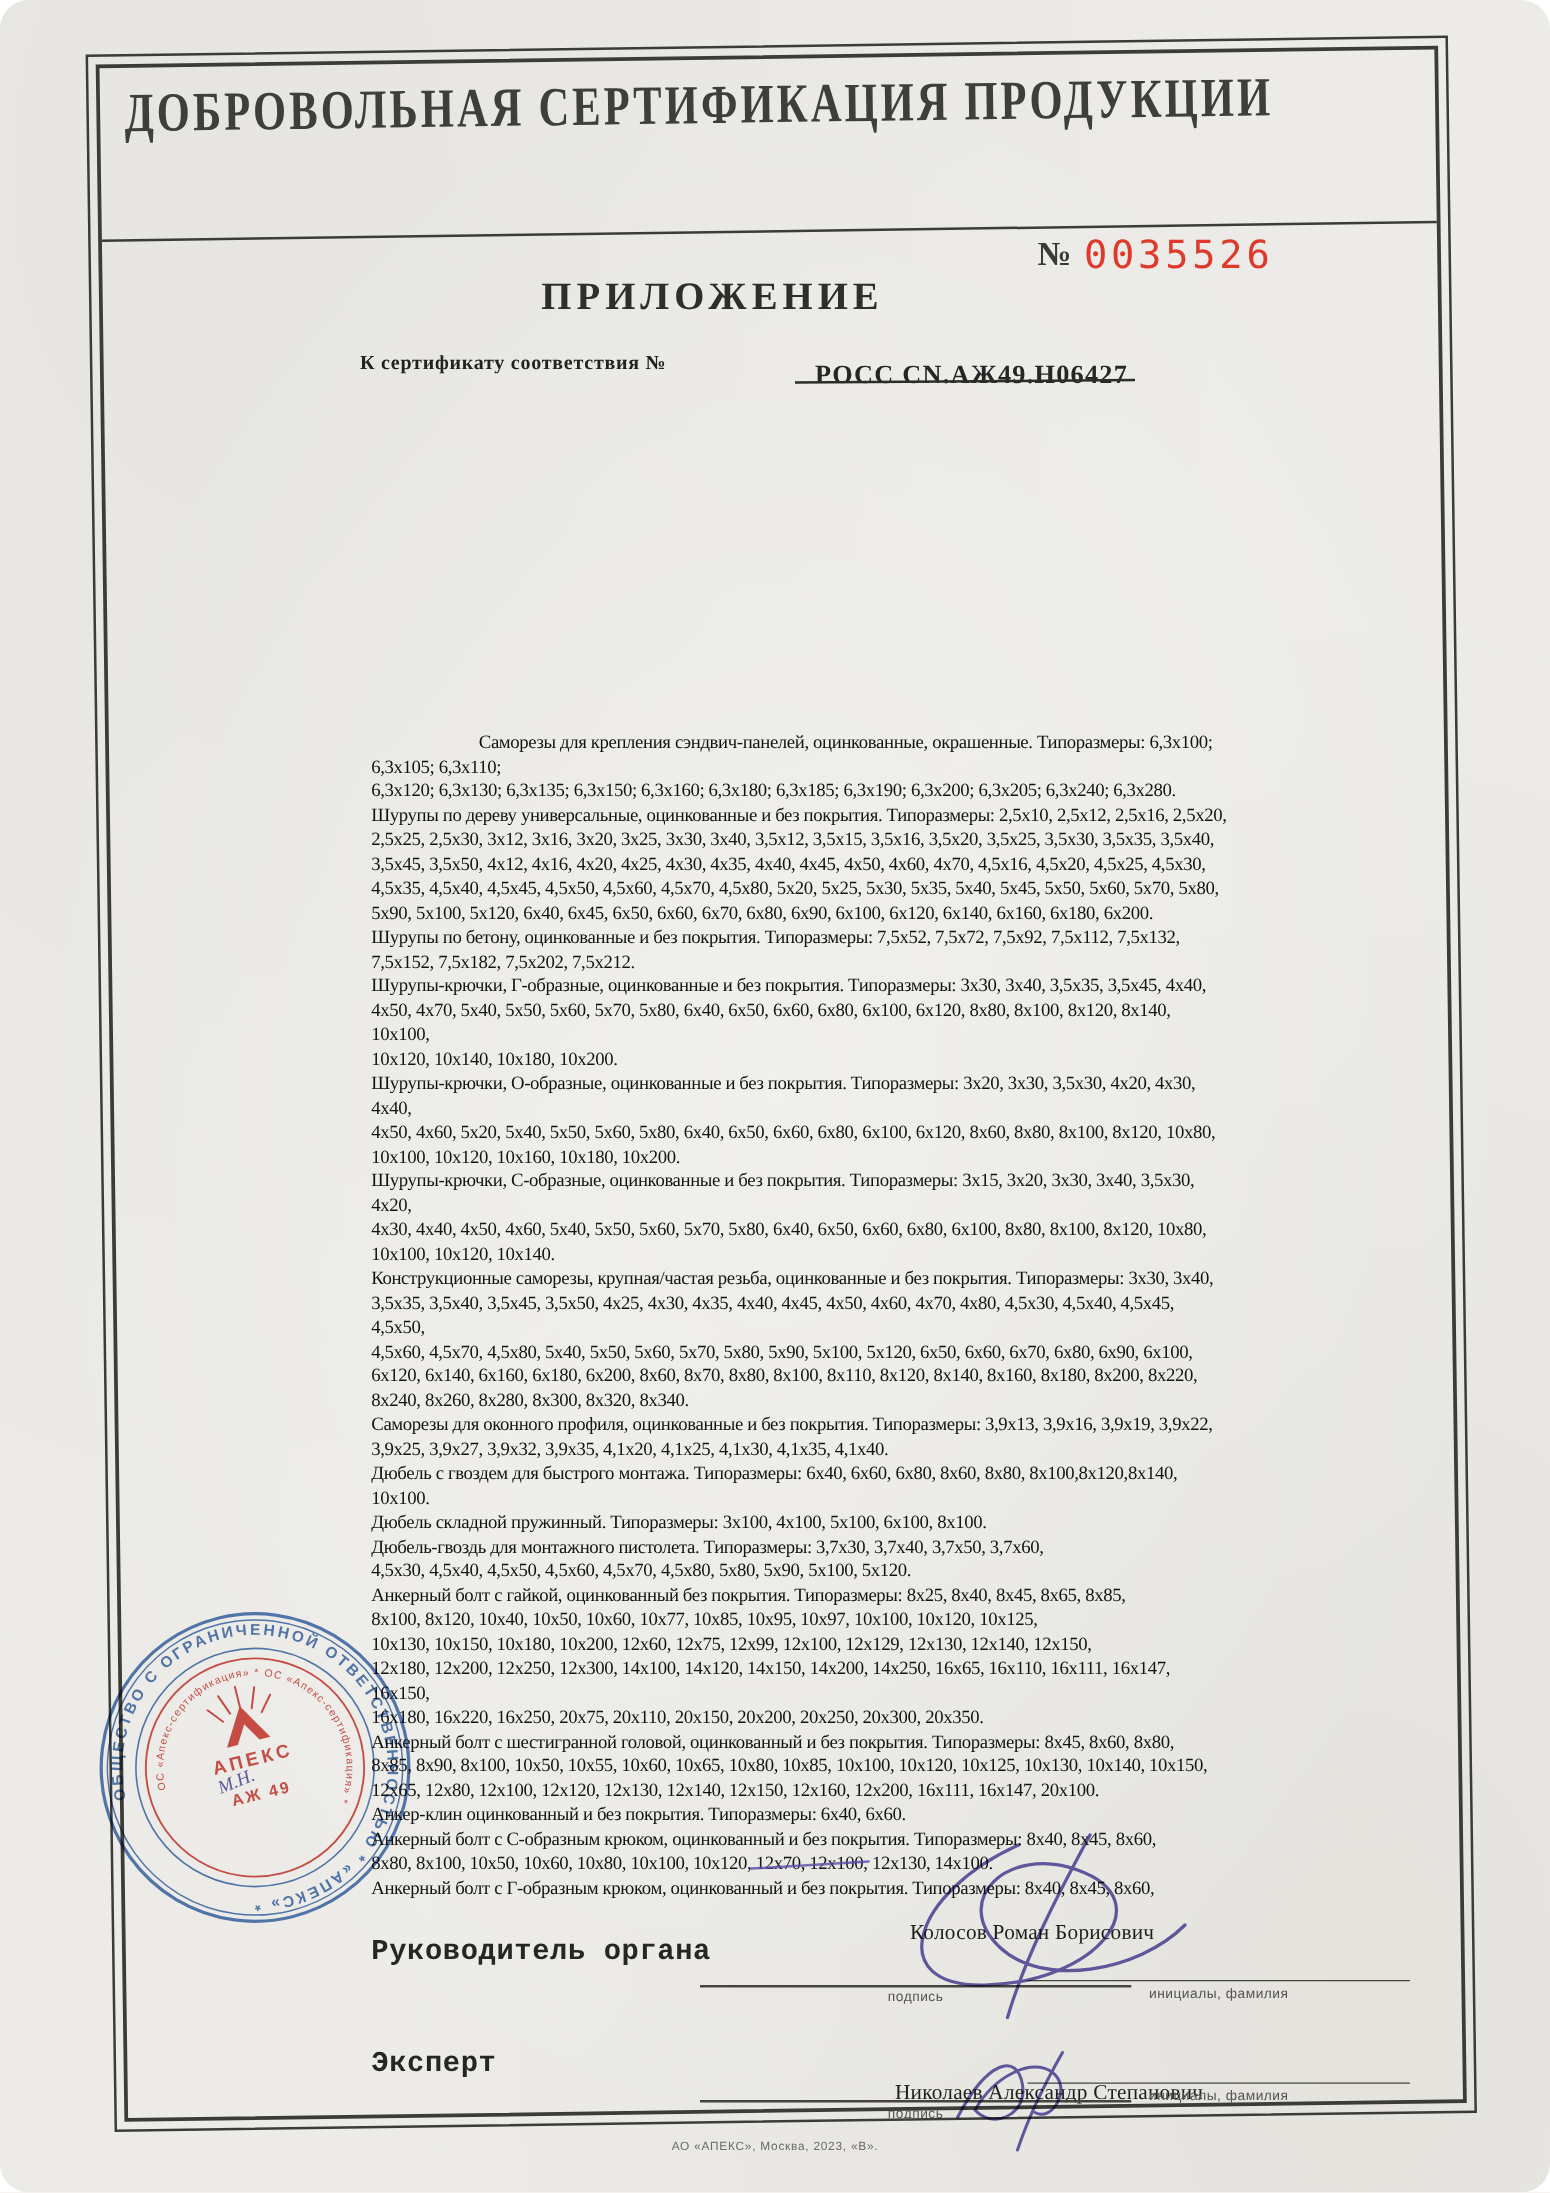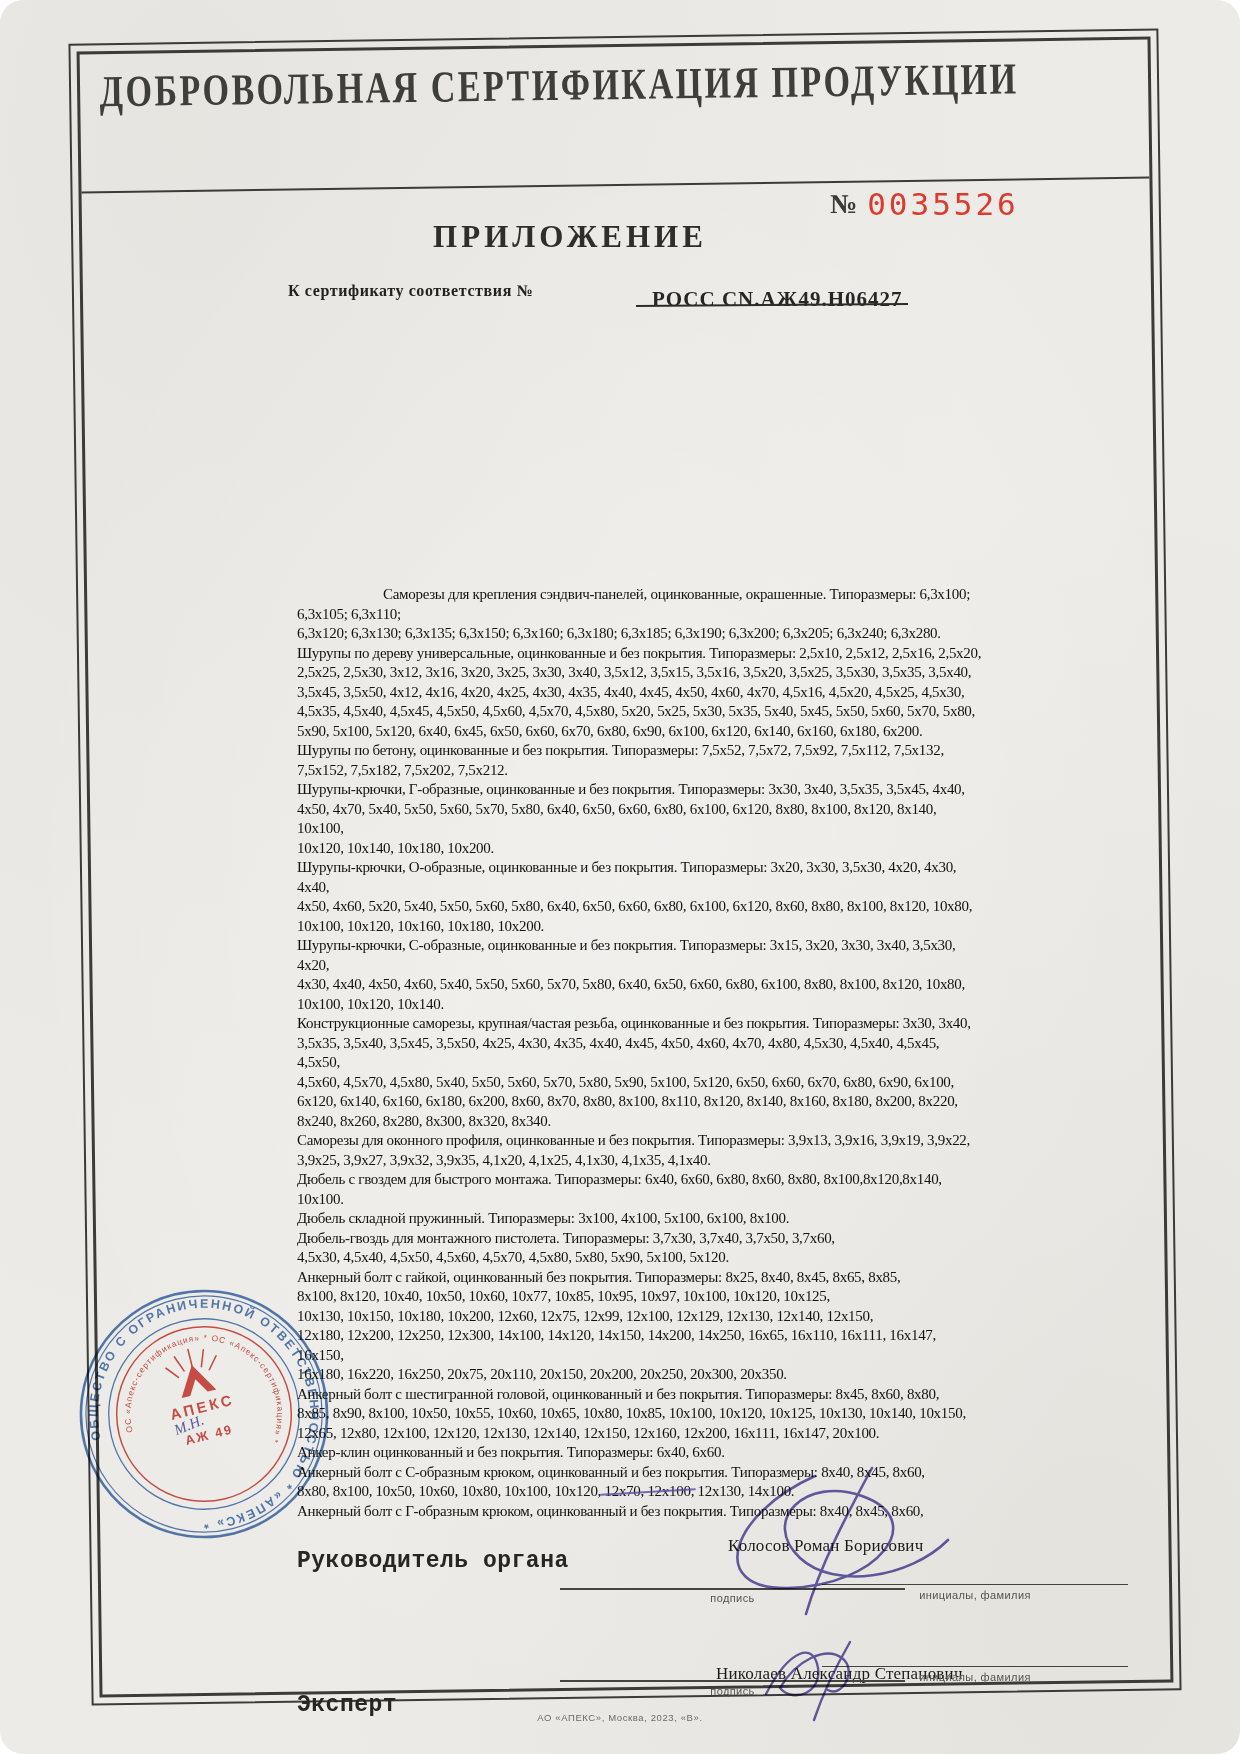--- a/index.html
+++ b/index.html
@@ -74,21 +74,21 @@
   .bline{height:19.5px; line-height:19.5px; white-space:nowrap;}
   .bline.indent{text-indent:86px;}
   .pen-strike{position:relative;}
   .pen-strike::before{
     content:""; position:absolute; left:-5px; right:-5px; top:48%; height:2px;
     background:#5b4ea8; transform:rotate(-3.5deg); border-radius:2px; opacity:.8;
   }
   
   .role{position:absolute; font-size:23px; font-weight:bold; letter-spacing:.5px; color:#262624; white-space:nowrap;font-family:Liberation Mono, monospace;}
   .role.head{left:297px; top:1548px;}
-  .role.expert{left:297px; top:1692px;}
+  .role.expert{left:297px; top:1638px;}
   .sig-line{position:absolute; border-bottom:2px solid #45443f;}
   .sig-caption{
     position:absolute; text-align:center;
     font-family:"Liberation Sans","DejaVu Sans",sans-serif;
     font-size:11px; color:#55544f; letter-spacing:.4px;
   }
   .name{position:absolute; font-size:17px; color:#1d1d1b; white-space:nowrap; letter-spacing:.2px;}
   
   .stamp{position:absolute; left:76px; top:1286px; width:256px; height:256px;
          transform:rotate(-14deg); opacity:.88; mix-blend-mode:multiply;}

